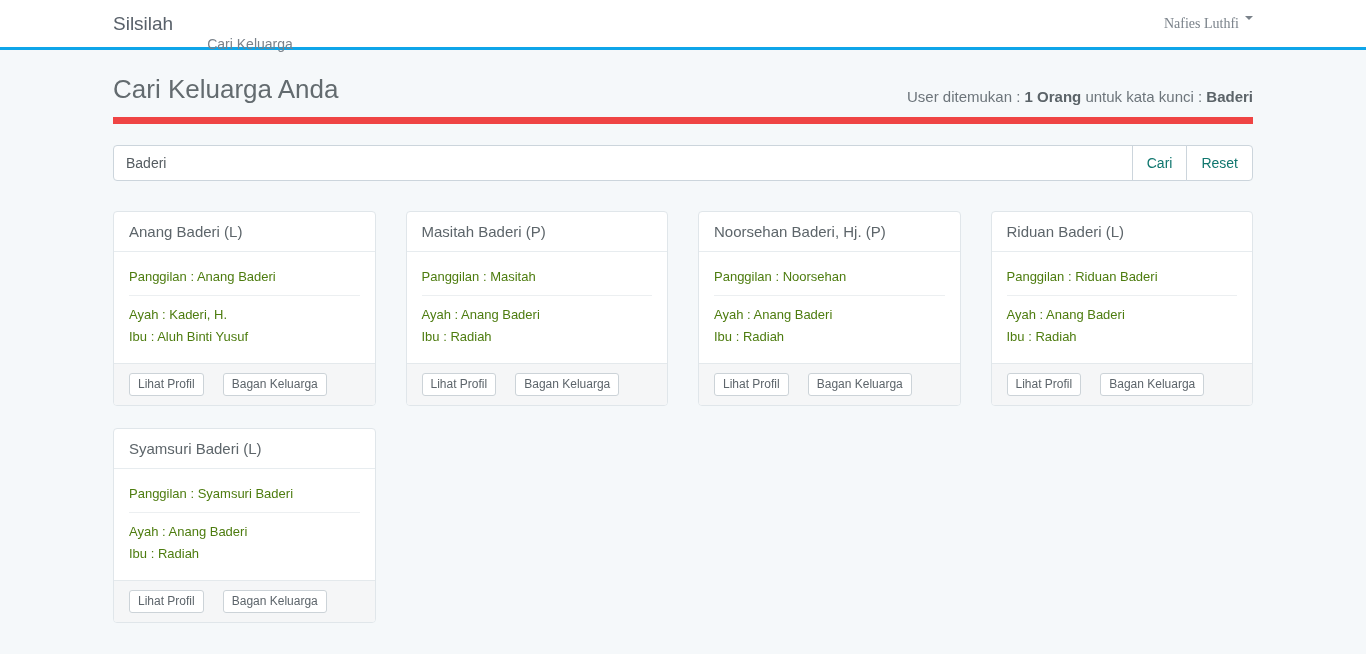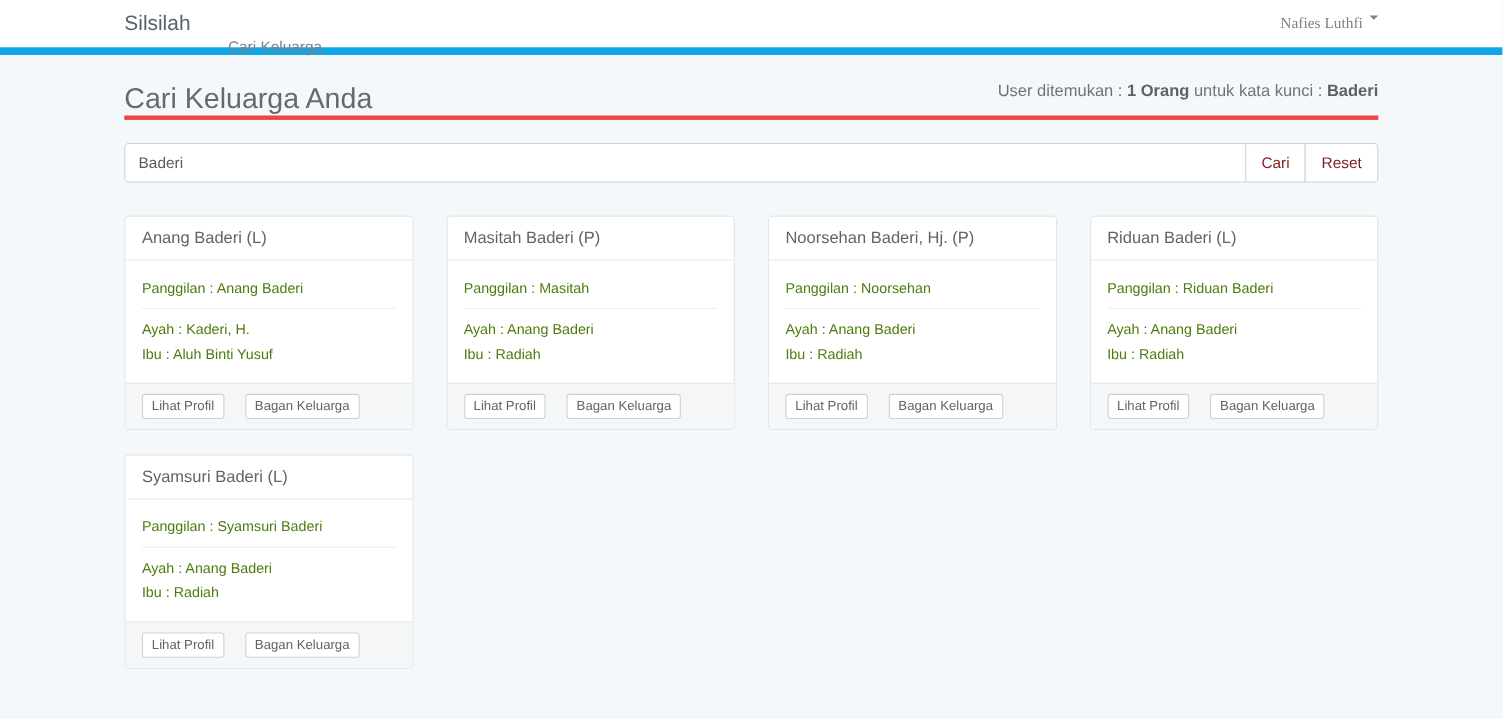--- a/index.html
+++ b/index.html
@@ -8,21 +8,21 @@
     font-family: "Liberation Sans", "DejaVu Sans", sans-serif;
     background: #f5f8fa;
     color: #636b6f;
     -webkit-font-smoothing: antialiased;
   }
   .container { width: 1170px; margin: 0 auto; padding: 0 15px; }
 
   
   .navbar {
     background: #ffffff;
-    border-bottom: 7px solid #0ea5e9;
+    border-bottom: 3px solid #0ea5e9;
     height: 50px;
   }
   .navbar .container {
     display: flex;
     align-items: center;
     height: 100%;
   }
   .brand {
     font-size: 19px;
     color: #59616a;
@@ -50,24 +50,25 @@
     width: 0; height: 0;
     margin-left: 6px;
     border-left: 4px solid transparent;
     border-right: 4px solid transparent;
     border-top: 4px solid #7a828a;
   }
 
   
   .page-header {
     display: flex;
-    align-items: flex-start;
+    align-items: flex-end;
     justify-content: space-between;
     padding-top: 24px;
-    border-bottom: 4px solid #ef4444;
+    padding-bottom: 12px;
+    border-bottom: 7px solid #ef4444;
   }
   .page-title {
     font-size: 26px;
     font-weight: 400;
     color: #636b6f;
   }
   .result-summary { font-size: 15px; color: #6d757b; }
   .result-summary b { color: #5b6368; font-weight: 700; }
 
   
@@ -82,21 +83,21 @@
     background: #fff;
     border: 1px solid #ccd5dc;
     border-radius: 4px 0 0 4px;
     outline: none;
   }
   .search-btn {
     height: 36px;
     padding: 6px 14px;
     font-size: 14px;
     font-family: inherit;
-    color: #7f1d1d;
+    color: #0f766e;
     background: #fff;
     border: 1px solid #ccd5dc;
     margin-left: -1px;
     cursor: pointer;
     text-align: right;
   }
   .search-btn.last { border-radius: 0 4px 4px 0; }
 
   
   .results {

